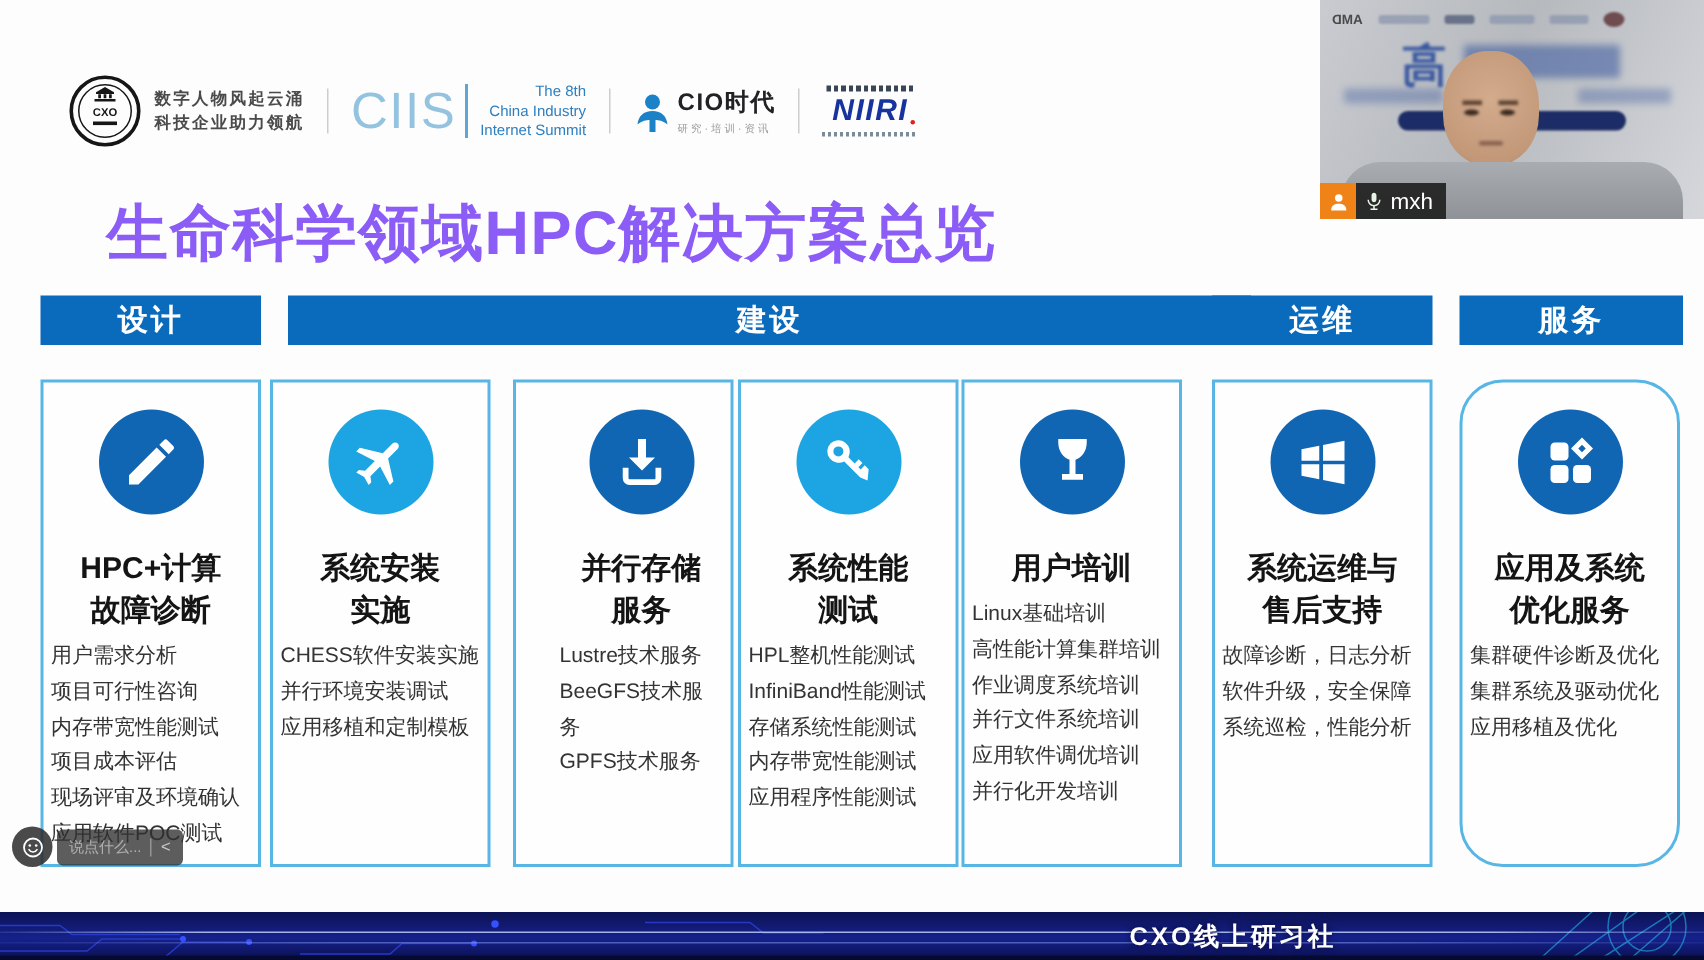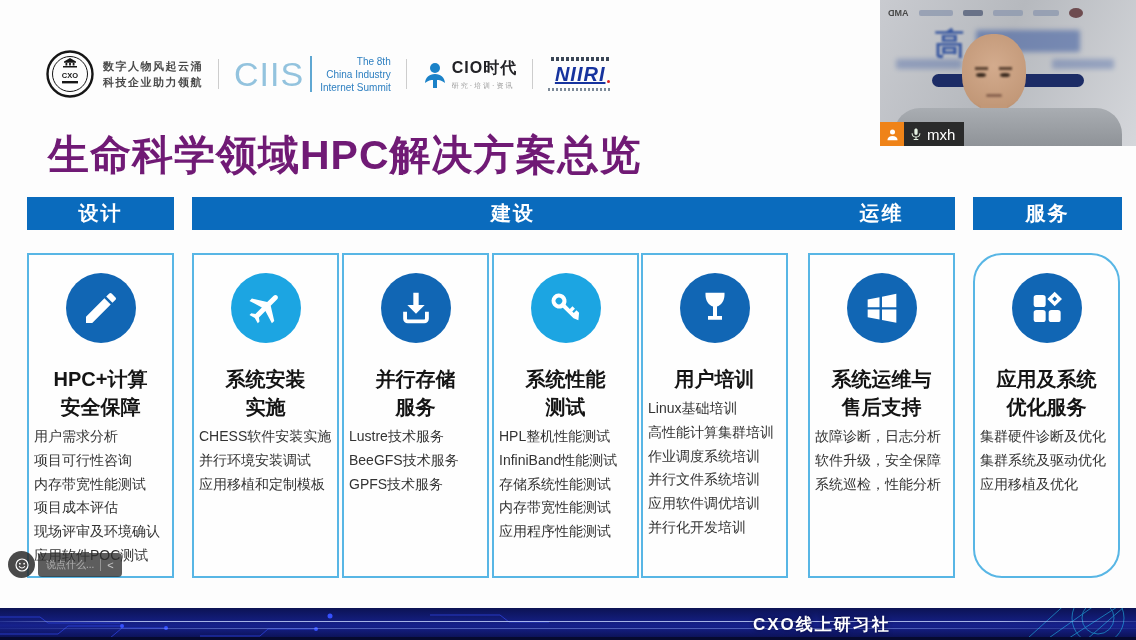--- a/index.html
+++ b/index.html
@@ -12,27 +12,27 @@
   .cxo{display:flex;align-items:center;gap:8px;}
   .cxo-lines{font-size:11px;font-weight:bold;color:#4a4a4a;letter-spacing:1.5px;line-height:1.5;}
   .ciis{display:flex;align-items:center;text-align:right;}
   .ciis-name{font-size:34px;color:#93c3de;letter-spacing:1px;}
   .ciis-bar{width:2px;height:36px;background:#5fa7d2;margin:0 8px 0 6px;}
   .ciis-sub{font-size:10px;color:#2d7fc0;font-weight:normal;line-height:1.3;}
   .cio{display:flex;align-items:flex-end;gap:4px;}
   .cio-name{font-size:16px;font-weight:800;color:#222226;letter-spacing:1px;}
   .cio-sub{font-size:7px;color:#9a9a9a;letter-spacing:2px;margin-top:2px;}
   .niiri{display:flex;flex-direction:column;align-items:center;gap:2px;}
-  .niiri-name{font-size:20px;font-weight:900;font-style:italic;color:#16339e;letter-spacing:1px;position:relative;text-decoration:underline;}
+  .niiri-name{font-size:20px;font-weight:900;font-style:italic;color:#16339e;letter-spacing:1px;position:relative;}
   .niiri-name i{position:absolute;right:-5px;bottom:3px;width:3px;height:3px;background:#d22;border-radius:50%;}
   .microbar{height:4px;background:repeating-linear-gradient(90deg,#3a4656 0 3px,transparent 3px 5px);}
   .microbar.light{height:3px;background:repeating-linear-gradient(90deg,#7d8a98 0 2px,transparent 2px 4px);}
 
   
-  .page-title{position:absolute;left:48px;top:128px;font-size:41px;font-weight:800;color:#701a75;letter-spacing:1px;}
+  .page-title{position:absolute;left:71px;top:128px;font-size:41px;font-weight:800;color:#8b5cf6;letter-spacing:1px;}
 
   
   .hdr{position:absolute;top:197px;height:33px;background:#0a6bbd;color:#fff;font-weight:bold;font-size:20px;
        display:flex;align-items:center;justify-content:center;letter-spacing:2px;}
   .hdr1{left:27px;width:147px;} .hdr2{left:192px;width:642px;} .hdr3{left:808px;width:147px;} .hdr4{left:973px;width:149px;}
 
   
   .card{position:absolute;top:253px;width:147px;height:325px;background:#fefefe;border:2px solid #58b6e5;box-sizing:border-box;}
   .circle{width:70px;height:70px;border-radius:50%;margin:18px auto 0;display:flex;align-items:center;justify-content:center;}
   .circle svg{width:40px;height:40px;fill:#fff;}
@@ -142,50 +142,50 @@
 
 <div id="cards">
     <div class="card" style="left: 27px;">
       <div class="circle" style="background: rgb(17, 102, 180);">
         <svg viewBox="0 0 24 24">
           <path d="M3 17.25V21h3.75L17.81 9.94l-3.75-3.75L3 17.25zM20.71 7.04c.39-.39.39-1.02 0-1.41l-2.34-2.34a1 1 0 0 0-1.41 0l-1.83 1.83 3.75 3.75 1.83-1.83z"></path>
         </svg>
       </div>
       <div class="card-title">
         <div>HPC+计算</div>
-        <div>安全保障</div>
+        <div>故障诊断</div>
       </div>
       <div class="card-items">
         <div class="card-item">用户需求分析</div>
         <div class="card-item">项目可行性咨询</div>
         <div class="card-item">内存带宽性能测试</div>
         <div class="card-item">项目成本评估</div>
         <div class="card-item">现场评审及环境确认</div>
         <div class="card-item">应用软件POC测试</div>
       </div>
     </div>
-    <div class="card" style="left: 192px;">
+    <div class="card" style="left: 180px;">
       <div class="circle" style="background: rgb(28, 165, 226);">
         <svg viewBox="0 0 24 24">
           <g transform="rotate(45 12 12)">
             <path d="M21 16v-2l-8-5V3.5C13 2.7 12.3 2 11.5 2S10 2.7 10 3.5V9l-8 5v2l8-2.5V19l-2 1.5V22l3.5-1 3.5 1v-1.5L13 19v-5.5l8 2.5z"></path>
           </g>
         </svg>
       </div>
       <div class="card-title">
         <div>系统安装</div>
         <div>实施</div>
       </div>
       <div class="card-items">
         <div class="card-item">CHESS软件安装实施</div>
         <div class="card-item">并行环境安装调试</div>
         <div class="card-item">应用移植和定制模板</div>
       </div>
     </div>
-    <div class="card" style="left: 342px;">
+    <div class="card" style="left: 342px; padding-left: 24px;">
       <div class="circle" style="background: rgb(17, 102, 180);">
         <svg viewBox="0 0 24 24">
           <path d="M10.4 2.8h3.2v7.4h3.6L12 15.4 6.8 10.2h3.6V2.8z"></path>
           <path d="M4.3 14.3v4.2A2.7 2.7 0 0 0 7 21.2h10a2.7 2.7 0 0 0 2.7-2.7v-4.2h-2.3v4.2a.4.4 0 0 1-.4.4H7a.4.4 0 0 1-.4-.4v-4.2H4.3z"></path>
         </svg>
       </div>
       <div class="card-title">
         <div>并行存储</div>
         <div>服务</div>
       </div>

